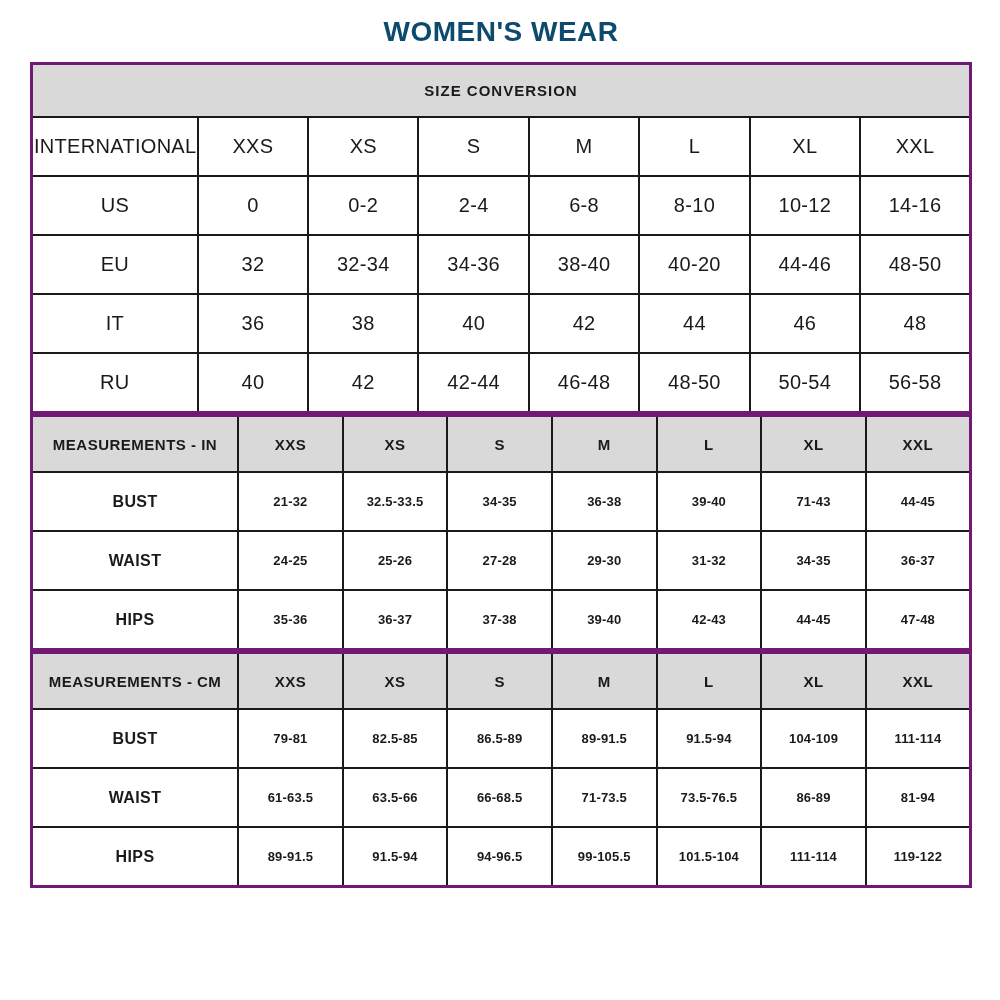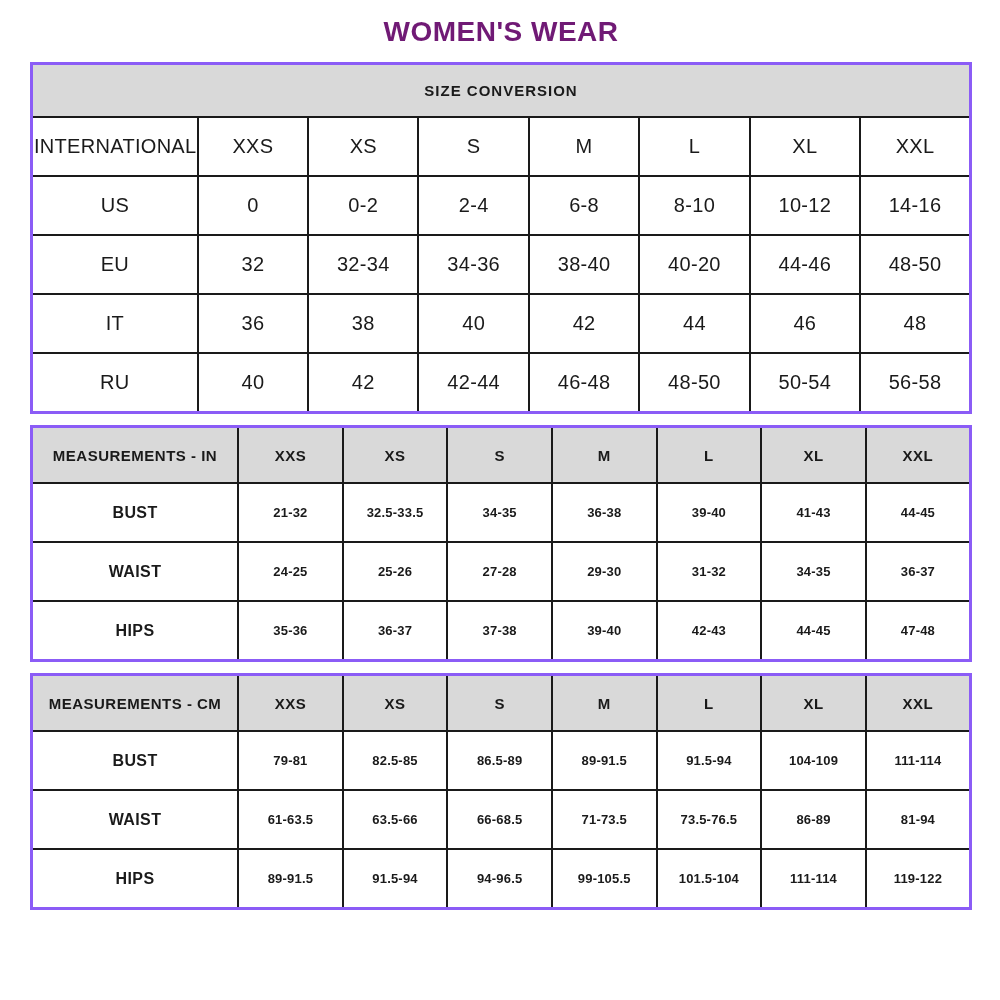--- a/index.html
+++ b/index.html
@@ -16,31 +16,30 @@
     box-sizing: border-box;
     width: 1000px;
     padding: 10px 28px 0 30px;
   }
   .page-title {
     text-align: center;
     font-size: 28px;
     font-weight: bold;
     letter-spacing: 0.5px;
     margin: 6px 0 14px 0;
-    color: #701a75;
+    color: #0c4a6e;
   }
   table.size-table {
     border-collapse: collapse;
     table-layout: fixed;
     width: 100%;
-    border: 3px solid #8b5cf6;
+    border: 3px solid #701a75;
   }
   table.size-table + table.size-table,
   .table-gap {
-    margin-top: 11px;
   }
   td {
     border: 2px solid #1a1a1a;
     text-align: center;
     vertical-align: middle;
     overflow: hidden;
     white-space: nowrap;
   }
   
   .t-conv tr.caption-row td {
@@ -172,21 +171,21 @@
           <td>XL</td>
           <td>XXL</td>
         </tr>
         <tr class="data-row">
           <td class="row-label">BUST</td>
           <td class="value-cell">21-32</td>
           <td class="value-cell">32.5-33.5</td>
           <td class="value-cell">34-35</td>
           <td class="value-cell">36-38</td>
           <td class="value-cell">39-40</td>
-          <td class="value-cell">41-43</td>
+          <td class="value-cell">71-43</td>
           <td class="value-cell">44-45</td>
         </tr>
         <tr class="data-row">
           <td class="row-label">WAIST</td>
           <td class="value-cell">24-25</td>
           <td class="value-cell">25-26</td>
           <td class="value-cell">27-28</td>
           <td class="value-cell">29-30</td>
           <td class="value-cell">31-32</td>
           <td class="value-cell">34-35</td>

